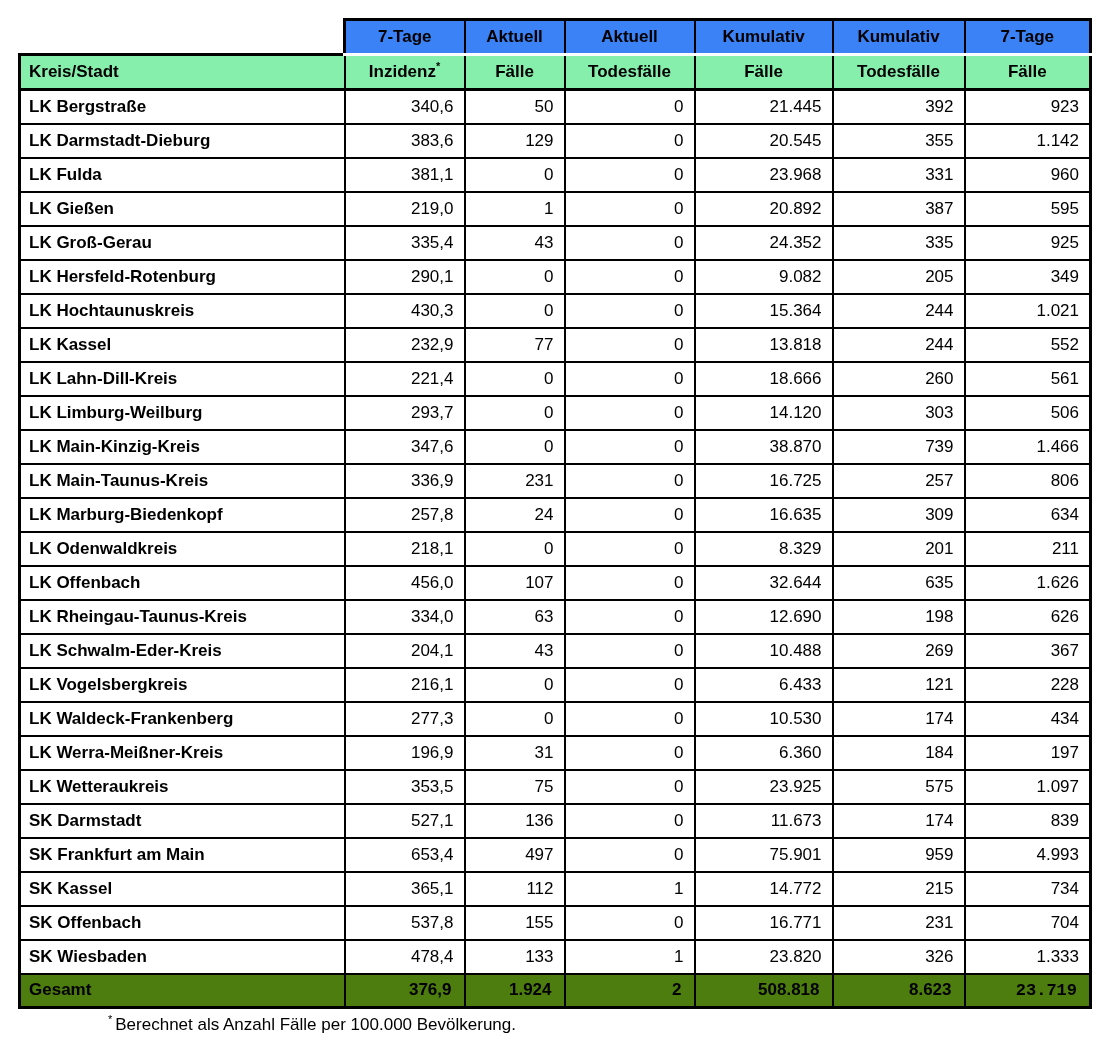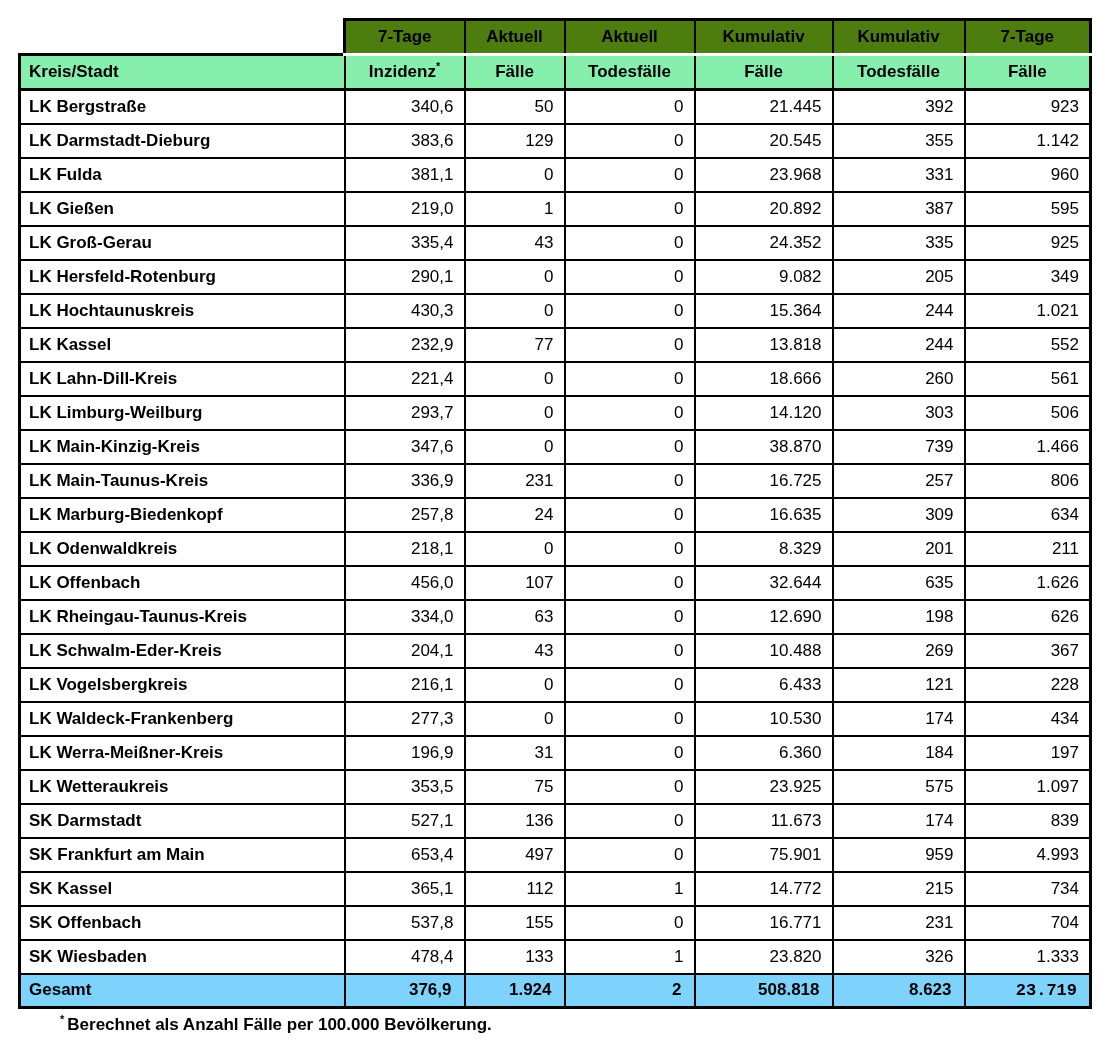--- a/index.html
+++ b/index.html
@@ -22,21 +22,21 @@
   col.c3 { width: 100px; }
   col.c4 { width: 130px; }
   col.c5 { width: 138px; }
   col.c6 { width: 132px; }
   col.c7 { width: 126px; }
 
   th, td { box-sizing: border-box; overflow: hidden; white-space: nowrap; }
 
   
   tr.hrow1 th {
-    background: #4d7c0f;
+    background: #3b82f6;
     font-weight: bold;
     text-align: center;
     height: 35px;
     border-top: 3px solid #000;
     border-left: 2px solid #000;
     border-right: 2px solid #000;
     border-bottom: 3px solid #ffffff;
   }
   tr.hrow1 th.first-num { border-left: 3px solid #000; }
   tr.hrow1 th.last { border-right: 3px solid #000; }
@@ -69,31 +69,30 @@
   }
   tbody td.name-cell { text-align: left; padding-left: 8px; border-left: 3px solid #000; font-weight: bold; }
   tbody td.num-cell { text-align: right; padding-right: 10px; }
   tbody td.num-cell:last-child { border-right: 3px solid #000; }
 
   
   tfoot td {
     height: 34px;
     border: 2px solid #000;
     border-bottom: 3px solid #000;
-    background: #7dd3fc;
+    background: #4d7c0f;
     font-weight: bold;
   }
   tfoot td.name-cell { text-align: left; padding-left: 8px; border-left: 3px solid #000; }
   tfoot td.num-cell { text-align: right; padding-right: 12px; }
   tfoot td.num-cell:last-child { border-right: 3px solid #000; font-family: Liberation Mono, monospace; }
 
   .footnote {
-    margin: 4px 0 0 42px;
+    margin: 4px 0 0 90px;
     font-size: 17px;
-    font-weight: bold;
   }
   .footnote sup { font-size: 11px; vertical-align: super; margin-right: 3px; }
 </style>
 </head>
 <body>
 
 <div class="page">
   <table class="covid">
     <colgroup>
       <col class="c1">

